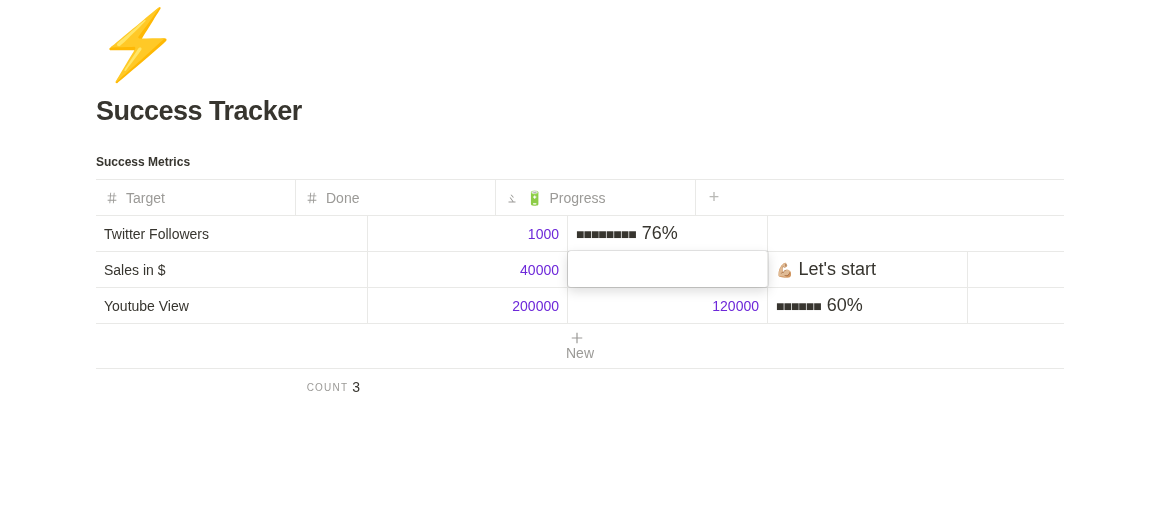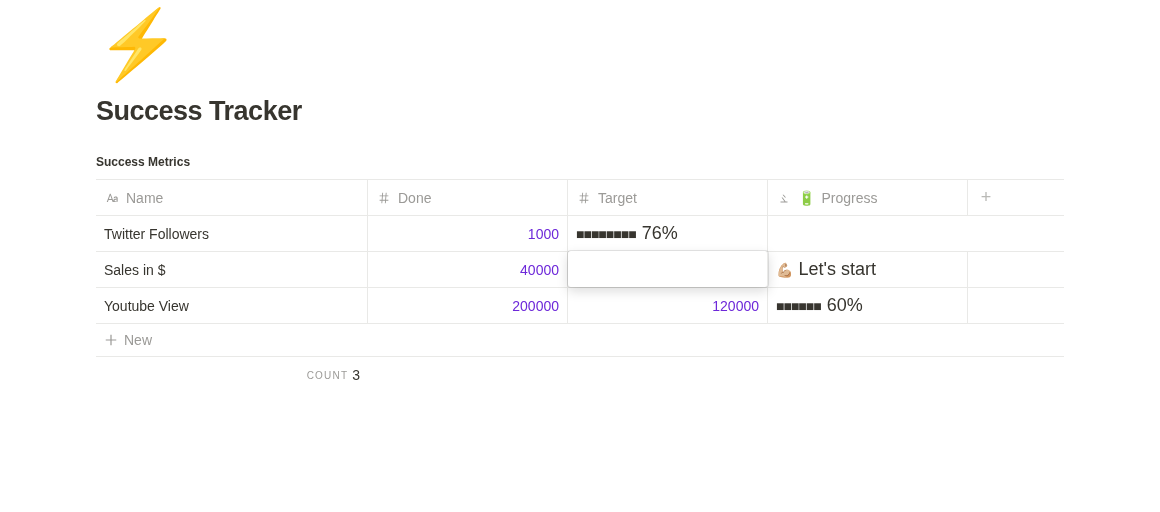--- a/index.html
+++ b/index.html
@@ -26,62 +26,54 @@
     .prog-bar { letter-spacing: -1px; font-size: 14px; color: #37352f; }
     .prog-text { font-size: 18px; }
     .editing-cell {
       background: #fff;
       box-shadow: 0 0 0 1px rgba(15,15,15,0.1), 0 4px 12px rgba(15,15,15,0.15);
       z-index: 2;
       border-radius: 3px;
       height: 36px;
       margin: -1px 0;
     }
-    .new-row { color: #9b9a97; cursor: pointer; }
+    .new-row { color: #9b9a97; cursor: pointer; flex-direction: column; }
     .new-row .plus { width: 14px; height: 14px; display: inline-flex; align-items: center; justify-content: center; margin-right: 6px; }
     .add-col { color: #b9b9b6; font-size: 18px; font-weight: 300; cursor: pointer; }
     .footer { display: flex; padding: 6px 0; }
     .footer-cell { width: 272px; display: flex; justify-content: flex-end; align-items: center; padding: 4px 8px; gap: 4px; }
     .count-label { font-size: 10px; letter-spacing: 1.2px; color: #9b9a97; text-transform: uppercase; }
     .count-value { font-size: 14px; color: #37352f; }
   </style>
 </head>
 <body>
 
 <div class="page">
   <div class="page-icon">⚡</div>
   <h1 class="page-title">Success Tracker</h1>
   <h2 class="subtitle">Success Metrics</h2>
 
   <div class="table">
 
     <div class="row header">
-      <div class="cell col-name">
+      <div class="cell col-target">
         <span class="hdr-icon">
           <svg viewBox="0 0 16 16">
-              <path d="M2 12.5L5.5 3h1L10 12.5H8.7L7.9 10.2H4.1L3.3 12.5H2zM4.5 9h3L6 4.8 4.5 9zM11.5 12.7c-1.1 0-2-.7-2-1.8 0-1.3 1-1.8 2.4-2l1.4-.2v-.3c0-.7-.4-1-1.1-1-.6 0-1 .3-1.1.8h-1.2c.1-1.1 1-1.8 2.3-1.8 1.5 0 2.3.7 2.3 2v3.9h-1.1l-.1-.7c-.3.5-.9.9-1.8.9zm.3-.9c.9 0 1.5-.6 1.5-1.3v-.7l-1.1.2c-.9.1-1.3.4-1.3 1 0 .5.4.8.9.8z"></path>
+              <path d="M3 5h10v1H3V5zm0 5h10v1H3v-1zM6 2h1l-1 12H5L6 2zm4 0h1l-1 12H9l1-12z"></path>
             </svg>
         </span>
-        <span>Name</span>
+        <span>Target</span>
       </div>
       <div class="cell col-done">
         <span class="hdr-icon">
           <svg viewBox="0 0 16 16">
               <path d="M3 5h10v1H3V5zm0 5h10v1H3v-1zM6 2h1l-1 12H5L6 2zm4 0h1l-1 12H9l1-12z"></path>
             </svg>
         </span>
         <span>Done</span>
-      </div>
-      <div class="cell col-target">
-        <span class="hdr-icon">
-          <svg viewBox="0 0 16 16">
-              <path d="M3 5h10v1H3V5zm0 5h10v1H3v-1zM6 2h1l-1 12H5L6 2zm4 0h1l-1 12H9l1-12z"></path>
-            </svg>
-        </span>
-        <span>Target</span>
       </div>
       <div class="cell col-progress">
         <span class="hdr-icon">
           <svg viewBox="0 0 16 16">
               <path d="M4 3h8v1.2H6.3L9 7.5H5.2L8.5 12H4v1.2h8V12H9.8L6.5 7.5h3.8L7.6 4.2H12V3H4z"></path>
             </svg>
         </span>
         <span style="margin-right:6px;">🔋</span>
         <span>Progress</span>
       </div>

